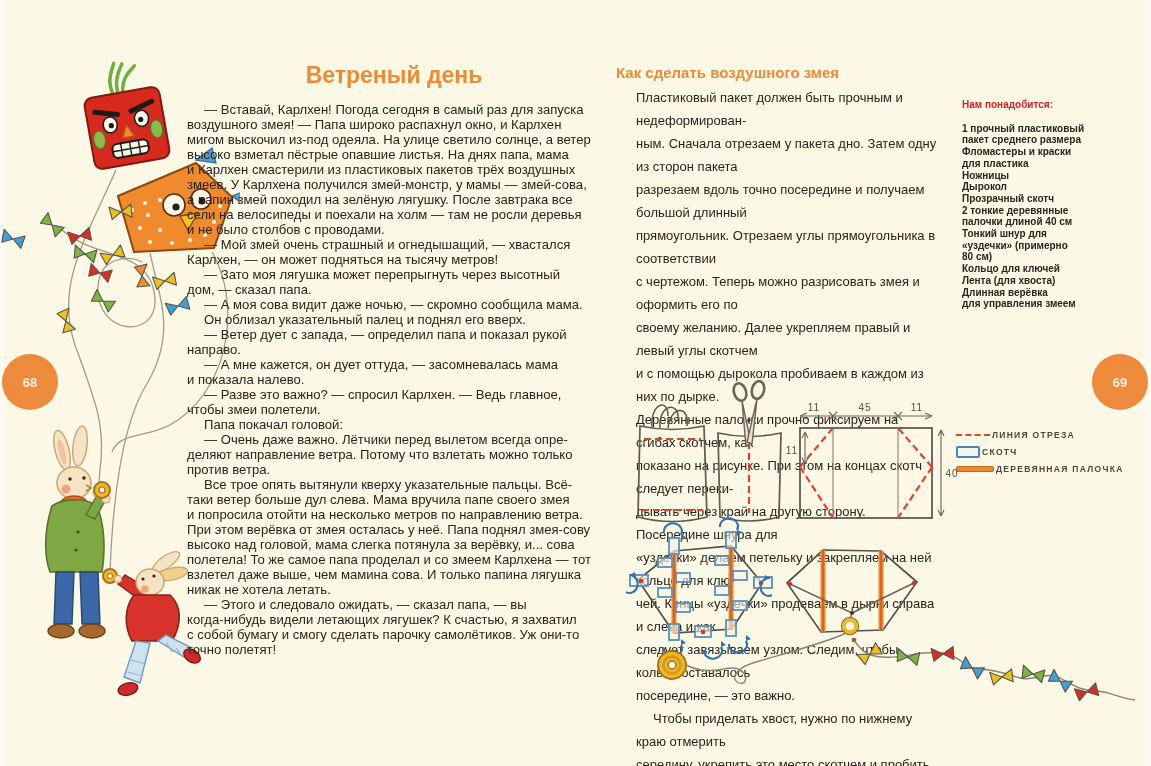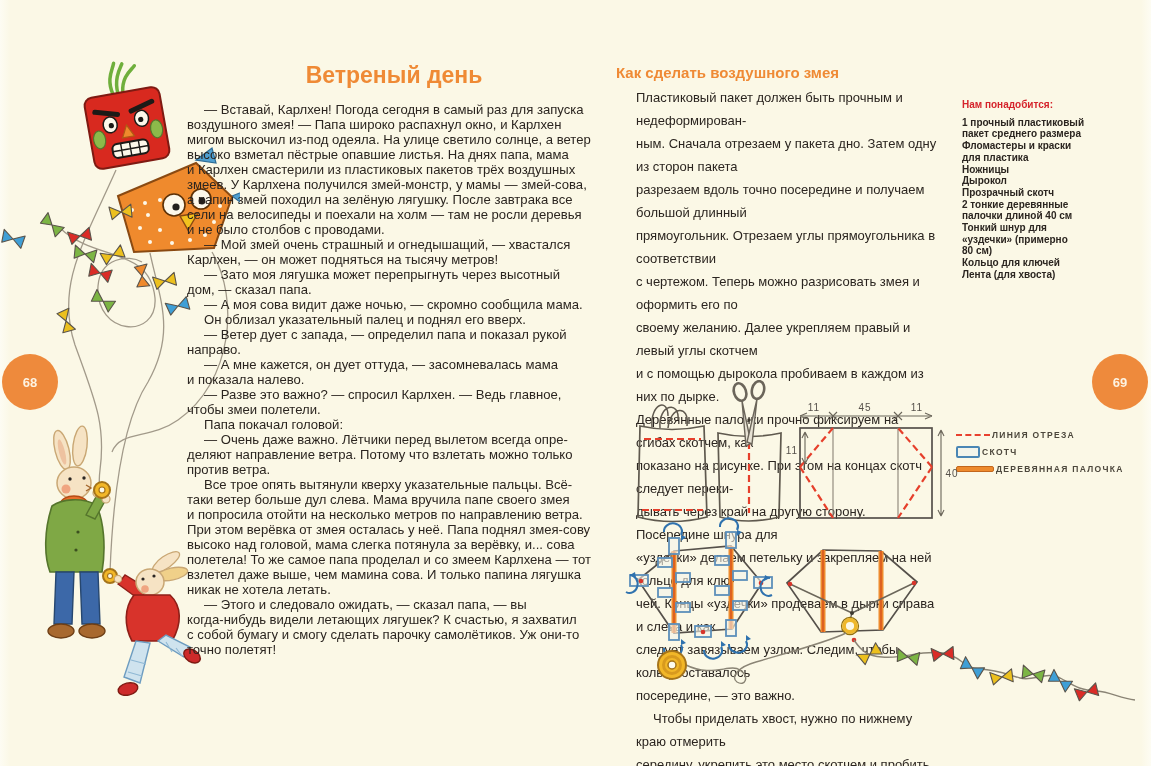--- a/index.html
+++ b/index.html
@@ -18,21 +18,21 @@
   .story{font-size:13.1px;line-height:15px;}
   .para{white-space:pre-line;text-indent:17px;}
   .para.flush{text-indent:0;}
 
   .right-text{position:absolute;left:616px;top:64px;width:325px;}
   .right-title{color:#ef8a35;font-weight:bold;font-size:15px;margin:0 0 5px 0;}
   .howto{font-size:13px;line-height:23px;margin-left:20px;}
 
   .materials{position:absolute;left:962px;top:99px;width:172px;
     font-size:10px;line-height:11.7px;font-weight:bold;}
-  .materials-heading{color:#d5232b;margin-bottom:6px;}
+  .materials-heading{color:#d5232b;margin-bottom:12px;}
   .material-item{white-space:pre-line;}
 
   .legend{position:absolute;left:956px;top:430px;width:196px;
     display:flex;flex-direction:column;gap:6px;
     font-size:8.5px;letter-spacing:1.3px;color:#4c473c;font-weight:bold;}
   .legend-row{display:flex;align-items:center;gap:2px;}
   .sw{flex:0 0 auto;}
   .swatch-cut{width:34px;height:0;border-top:2.5px dashed #e8402e;}
   .swatch-tape{width:20px;height:8px;border:2px solid #4a86b4;border-radius:2px;background:#f3f4ea;}
   .swatch-stick{width:36px;height:4px;background:#ee8a2d;border:1px solid #c2661c;border-radius:2px;}
@@ -248,20 +248,22 @@
   <div class="material-item">Ножницы</div>
   <div class="material-item">Дырокол</div>
   <div class="material-item">Прозрачный скотч</div>
   <div class="material-item">2 тонкие деревянные
 палочки длиной 40 см</div>
   <div class="material-item">Тонкий шнур для
 «уздечки» (примерно
 80 см)</div>
   <div class="material-item">Кольцо для ключей</div>
   <div class="material-item">Лента (для хвоста)</div>
+  <div class="material-item">Длинная верёвка
+для управления змеем</div>
 </div>
 
 <div class="legend">
   <div class="legend-row">
     <span class="sw swatch-cut"></span>
     <span>ЛИНИЯ ОТРЕЗА</span>
   </div>
   <div class="legend-row">
     <span class="sw swatch-tape"></span>
     <span>СКОТЧ</span>

